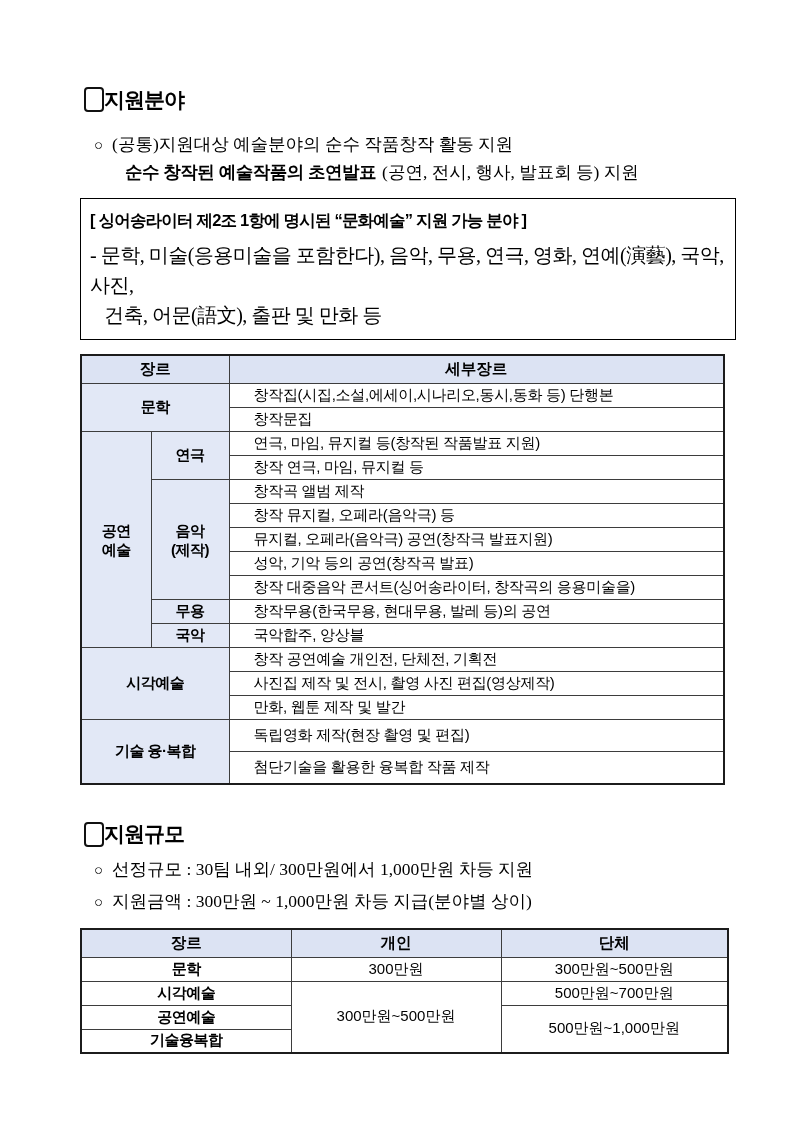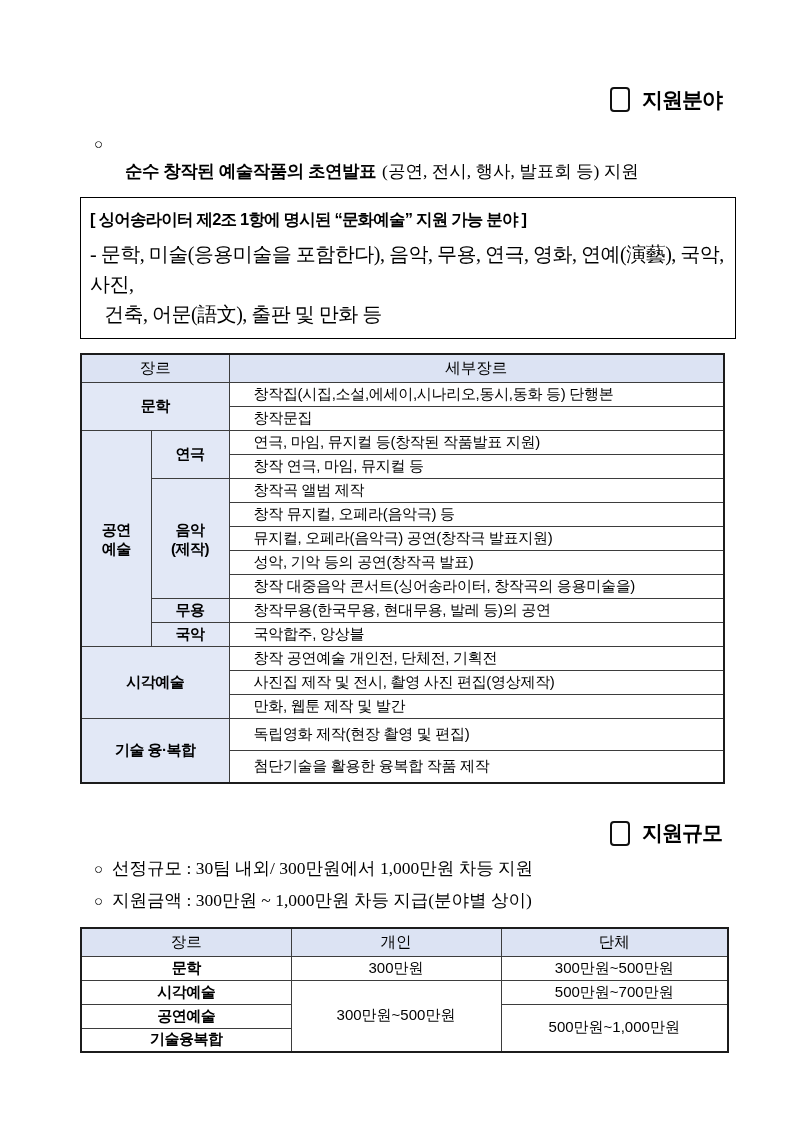--- a/index.html
+++ b/index.html
@@ -3,21 +3,21 @@
 <meta charset="utf-8">
 <style>
   html,body { margin:0; padding:0; }
   body {
     width:793px; height:1122px; background:#ffffff; color:#000;
     font-family:"Liberation Serif", serif; position:relative; overflow:hidden;
   }
   .page { padding:86px 71px 0 80px; box-sizing:border-box; }
 
   
-  .section-header { display:flex; align-items:center; gap:12px; height:27px;justify-content:flex-end; }
+  .section-header { display:flex; align-items:center; height:27px; }
   .checkbox {
     width:16px; height:21px; border:2.2px solid #111; border-radius:4px;
     background:#fff; flex:0 0 auto; margin-left:4px;
   }
   .section-title {
     font-family:"Liberation Sans", sans-serif; font-weight:900;
     font-size:21px; letter-spacing:-1px;
   }
 
   
@@ -42,21 +42,21 @@
   .notice-line.wrap-indent { padding-left:14px; }
 
   
   table.doc-table {
     border-collapse:collapse; table-layout:fixed;
     font-family:"Liberation Sans", sans-serif; font-size:15px;
     border:2px solid #1c1c1c;
   }
   table.doc-table th, table.doc-table td { border:1px solid #3d3d3d; padding:0; }
   table.doc-table th {
-    background:var(--header-bg,#dce3f3); font-weight:normal; text-align:center;
+    background:var(--header-bg,#dce3f3); font-weight:bold; text-align:center;
     height:27px; font-size:15.5px;
   }
   .genre-table { width:643px; margin-top:14px; }
   .genre-table td.glabel {
     background:var(--label-bg,#e2e8f6); font-weight:bold; text-align:center;
     letter-spacing:-0.5px;
   }
   .genre-table td.detail { padding:0 6px 0 24px; letter-spacing:-0.3px; }
   .genre-table tr.r { height:24px; }
   .genre-table tr.r-tall { height:32px; }
@@ -77,20 +77,21 @@
 
 <div class="page">
 
   <div class="section-header mb18">
     <span class="checkbox"></span>
     <span class="section-title">지원분야</span>
   </div>
 
   <div class="bullet-line">
     <span class="bullet-marker">○</span>
+    <span>(공통)지원대상 예술분야의 순수 작품창작 활동 지원</span>
   </div>
 
   <div class="bullet-line sub">
     <span class="bold-gothic">순수 창작된 예술작품의 초연발표</span>
     <span>(공연, 전시, 행사, 발표회 등) 지원</span>
   </div>
 
   <div class="notice-box">
     <div class="notice-title mb6">[ 싱어송라이터 제2조 1항에 명시된  “문화예술”  지원 가능 분야 ]</div>
     <div class="notice-line">- 문학, 미술(응용미술을 포함한다), 음악, 무용, 연극, 영화, 연예(演藝), 국악, 사진,</div>

